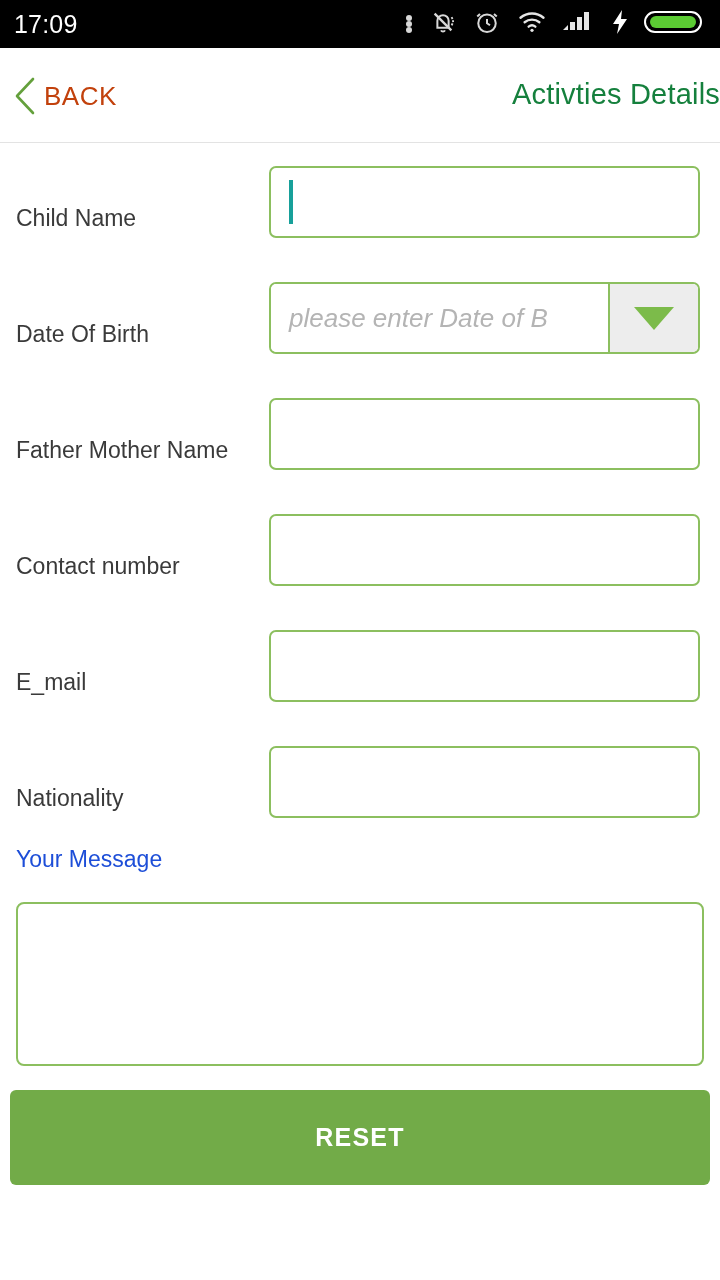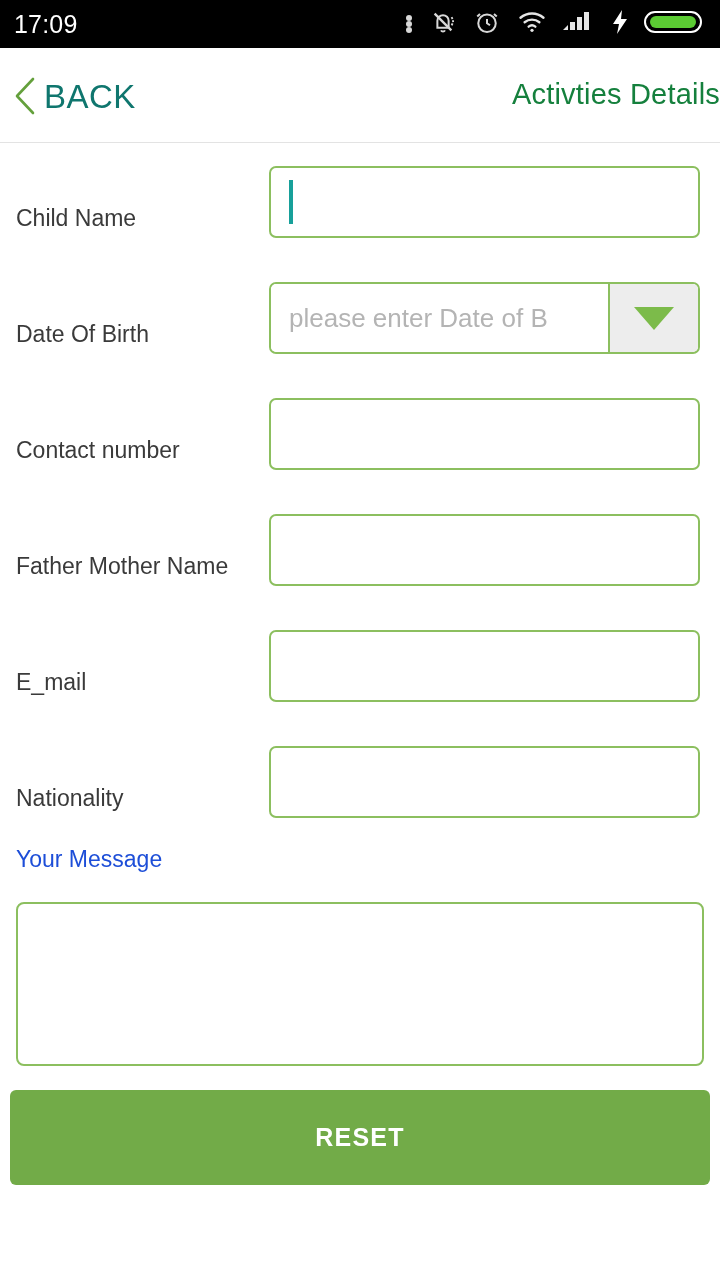--- a/index.html
+++ b/index.html
@@ -73,22 +73,22 @@
     display: flex;
     align-items: center;
     gap: 8px;
     cursor: pointer;
   }
   .chevron-left {
     width: 22px; height: 38px;
     display: block;
   }
   .back-label {
-    color: #0f766e;
-    font-size: 33px;
+    color: #c2410c;
+    font-size: 26px;
     letter-spacing: 0.5px;
     line-height: 1;
   }
   .page-title {
     position: absolute;
     left: 0; right: 0;
     top: 30px;
     text-align: right;
     font-size: 29px;
     color: #15803d;
@@ -148,20 +148,21 @@
     align-items: center;
     padding-left: 18px;
     overflow: hidden;
     background: #ffffff;
     border-radius: 5px 0 0 5px;
   }
   .dob-placeholder {
     font-size: 26px;
     color: #b4b4b4;
     white-space: nowrap;
+    font-style: italic;
   }
   .dob-dropdown {
     flex: 0 0 90px;
     background: #ededed;
     border-left: 2px solid #8cbf5f;
     display: flex;
     align-items: center;
     justify-content: center;
     border-radius: 0 5px 5px 0;
   }
@@ -312,26 +313,26 @@
         <div class="dob-input">
           <span class="dob-placeholder">please enter Date of B</span>
         </div>
         <div class="dob-dropdown">
           <span class="caret-down"></span>
         </div>
       </div>
     </div>
 
     <div class="field-row">
+      <span class="field-label">Father Mother Name</span>
+      <div class="field-box"></div>
+    </div>
+
+    <div class="field-row">
       <span class="field-label">Contact number</span>
-      <div class="field-box"></div>
-    </div>
-
-    <div class="field-row">
-      <span class="field-label">Father Mother Name</span>
       <div class="field-box"></div>
     </div>
 
     <div class="field-row">
       <span class="field-label">E_mail</span>
       <div class="field-box"></div>
     </div>
 
     <div class="field-row">
       <span class="field-label">Nationality</span>

